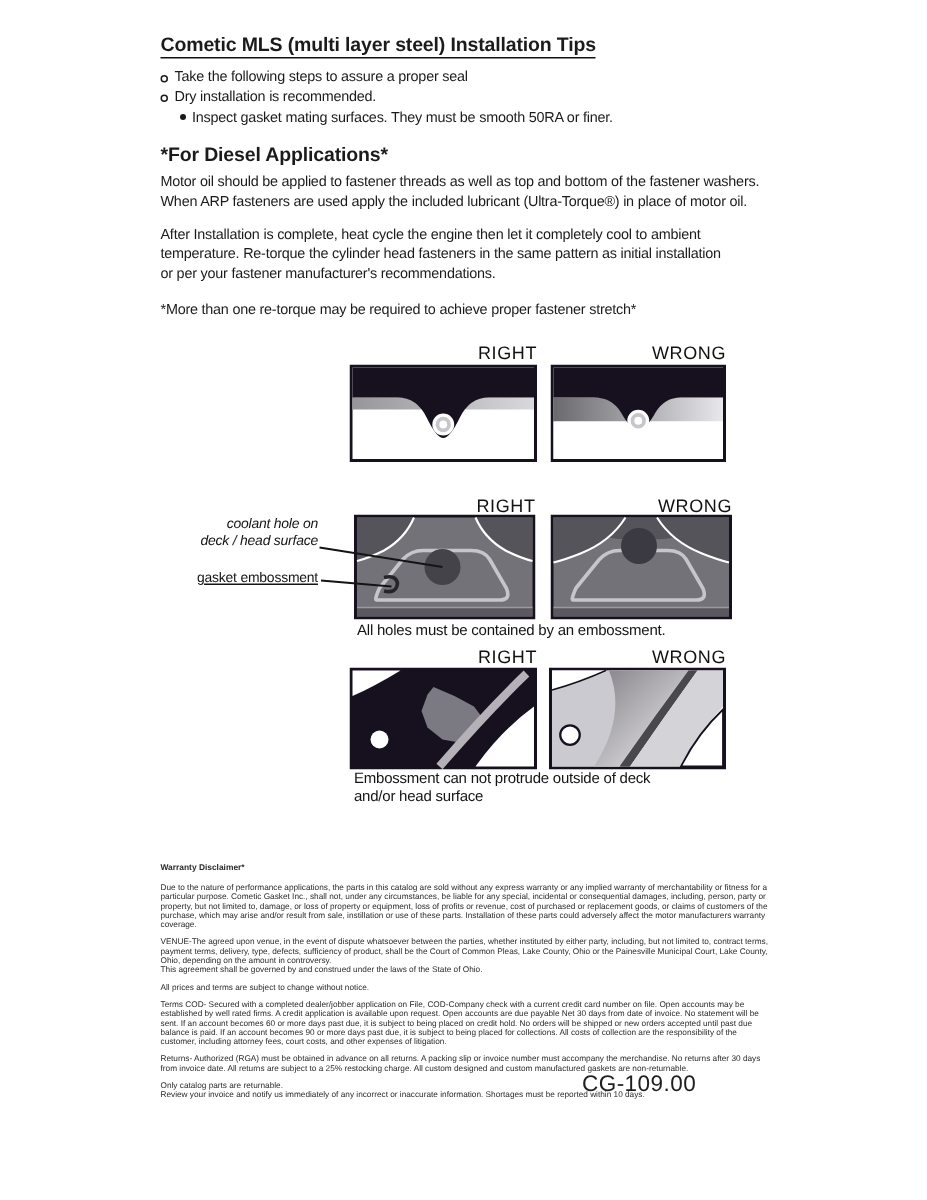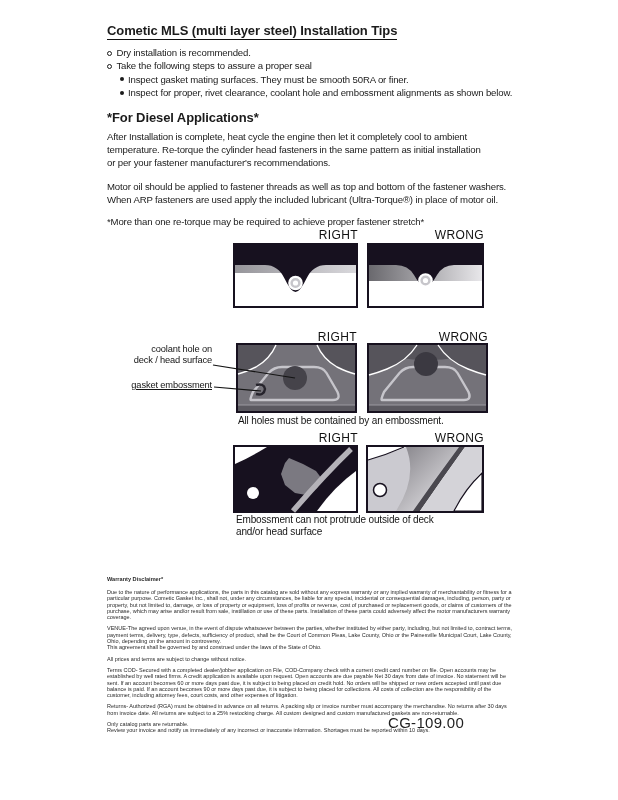--- a/index.html
+++ b/index.html
@@ -38,42 +38,38 @@
 <body>
 
 <div class="page">
 
   <div class="abs" style="left:107px;top:21px;width:480px;">
     <span class="title">Cometic MLS (multi layer steel) Installation Tips</span>
 
     <div class="bullets">
       <div class="brow">
         <span class="marker hollow"></span>
-        <span>Dry installation is recommended.</span>
+        <span>Take the following steps to assure a proper seal</span>
       </div>
       <div class="brow">
         <span class="marker hollow"></span>
-        <span>Take the following steps to assure a proper seal</span>
+        <span>Dry installation is recommended.</span>
       </div>
       <div class="brow sub">
         <span class="marker filled"></span>
         <span>Inspect gasket mating surfaces.  They must be smooth 50RA or finer.</span>
       </div>
-      <div class="brow sub">
-        <span class="marker filled"></span>
-        <span>Inspect for proper, rivet clearance, coolant hole and embossment alignments as shown below.</span>
-      </div>
     </div>
 
     <div class="h2">*For Diesel Applications*</div>
+    <p class="para">Motor oil should be applied to fastener threads as well as top and bottom of the fastener washers.
+When ARP fasteners are used apply the included lubricant (Ultra-Torque®) in place of motor oil.</p>
     <p class="para" style="margin-bottom:11px;">After Installation is complete, heat cycle the engine then let it completely cool to ambient
 temperature. Re-torque the cylinder head fasteners in the same pattern as initial installation
 or per your fastener manufacturer's recommendations.</p>
-    <p class="para">Motor oil should be applied to fastener threads as well as top and bottom of the fastener washers.
-When ARP fasteners are used apply the included lubricant (Ultra-Torque®) in place of motor oil.</p>
     <p class="para">*More than one re-torque may be required to achieve proper fastener stretch*</p>
   </div>
 
   <div class="abs dlabel" style="left:233px;top:228px;width:125px;">RIGHT</div>
   <div class="abs dlabel" style="left:367px;top:228px;width:117px;">WRONG</div>
 
   <svg class="abs" style="left:233px;top:243px;" width="125" height="65" viewBox="0 0 125 65">
     <defs>
       <linearGradient id="gA" x1="0" y1="0" x2="1" y2="0">
         <stop offset="0" stop-color="#96959a"></stop>
@@ -99,21 +95,21 @@
     <rect x="2" y="38" width="113" height="25" fill="#ffffff"></rect>
     <path d="M2,2 H115 V22 H87 Q76,22 70,32 Q64,43 58.5,43 Q53,43 47,32 Q41,22 29,22 H2 Z" fill="#17111f"></path>
     <circle cx="58.5" cy="37.5" r="6.2" fill="#c7c6cb" stroke="#ffffff" stroke-width="2.2"></circle>
     <circle cx="58.5" cy="37.5" r="2.6" fill="#ffffff"></circle>
   </svg>
 
 
   <div class="abs dlabel" style="left:236px;top:330px;width:121px;">RIGHT</div>
   <div class="abs dlabel" style="left:367px;top:330px;width:121px;">WRONG</div>
 
-  <div class="abs sidelabel" style="left:108px;top:344px;width:104px;">coolant hole on
+  <div class="abs sidelabel" style="left:108px;top:344px;width:104px;font-style:italic;">coolant hole on
 deck / head surface</div>
   <div class="abs sidelabel" style="left:108px;top:380px;width:104px;text-decoration:underline;">gasket embossment</div>
 
   <svg class="abs" style="left:236px;top:343px;" width="121" height="70" viewBox="0 0 121 70">
     <rect x="1" y="1" width="119" height="68" fill="#747279" stroke="#17111f" stroke-width="2"></rect>
     <rect x="2" y="62" width="117" height="6" fill="#5b5960"></rect>
     <line x1="2" y1="62" x2="119" y2="62" stroke="#9b99a0" stroke-width="1"></line>
     <path d="M2,2 H40 Q34,16 20,24 Q10,29 2,31 Z" fill="#56545b"></path>
     <path d="M40,2 Q34,16 20,24 Q10,29 2,31" stroke="#ffffff" stroke-width="1.4" fill="none"></path>
     <path d="M119,2 H81 Q87,16 101,24 Q111,29 119,31 Z" fill="#56545b"></path>

